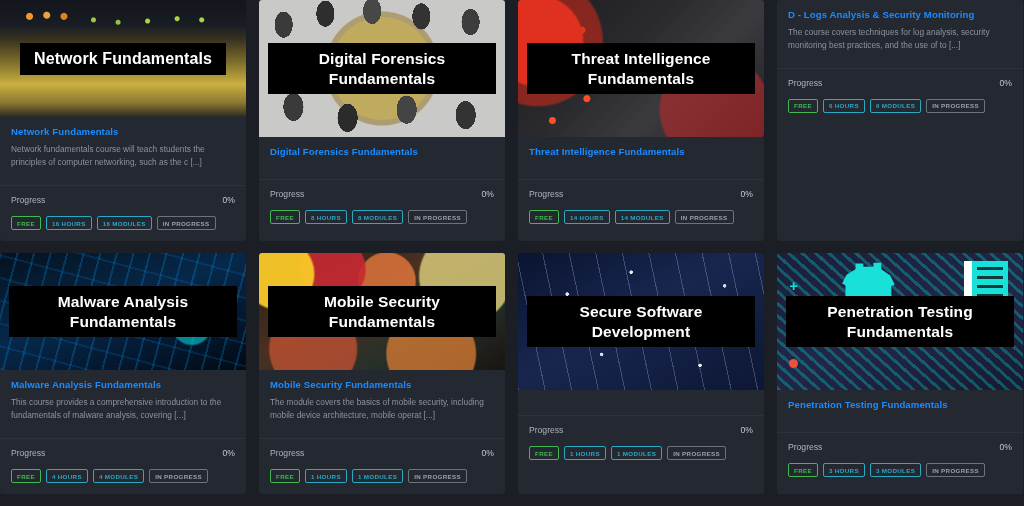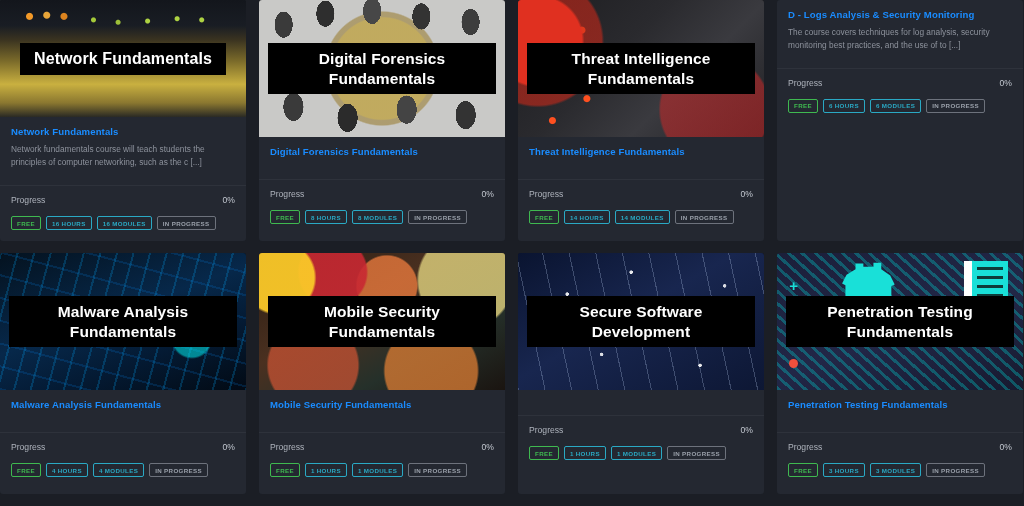--- a/index.html
+++ b/index.html
@@ -315,20 +315,21 @@
 
   <div class="course-card">
     <div class="thumb">
       <div class="art art-malware"></div>
       <div class="thumb-overlay-wrap">
         <div class="thumb-title">Malware Analysis Fundamentals</div>
       </div>
     </div>
     <div class="card-body">
       <div class="card-title">Malware Analysis Fundamentals</div>
+      <div class="card-desc">This course provides a comprehensive introduction to the fundamentals of malware analysis, covering [...]</div>
     </div>
     <div class="progress-sep"></div>
     <div class="progress-row">
       <span>Progress</span>
       <span class="progress-pct">0%</span>
     </div>
     <div class="badges">
       <span class="badge badge-free">FREE</span>
       <span class="badge badge-hours">4 HOURS</span>
       <span class="badge badge-modules">4 MODULES</span>
@@ -338,20 +339,21 @@
 
   <div class="course-card">
     <div class="thumb">
       <div class="art art-mobile"></div>
       <div class="thumb-overlay-wrap">
         <div class="thumb-title">Mobile Security Fundamentals</div>
       </div>
     </div>
     <div class="card-body">
       <div class="card-title">Mobile Security Fundamentals</div>
+      <div class="card-desc">The module covers the basics of mobile security, including mobile device architecture, mobile operat [...]</div>
     </div>
     <div class="progress-sep"></div>
     <div class="progress-row">
       <span>Progress</span>
       <span class="progress-pct">0%</span>
     </div>
     <div class="badges">
       <span class="badge badge-free">FREE</span>
       <span class="badge badge-hours">1 HOURS</span>
       <span class="badge badge-modules">1 MODULES</span>

